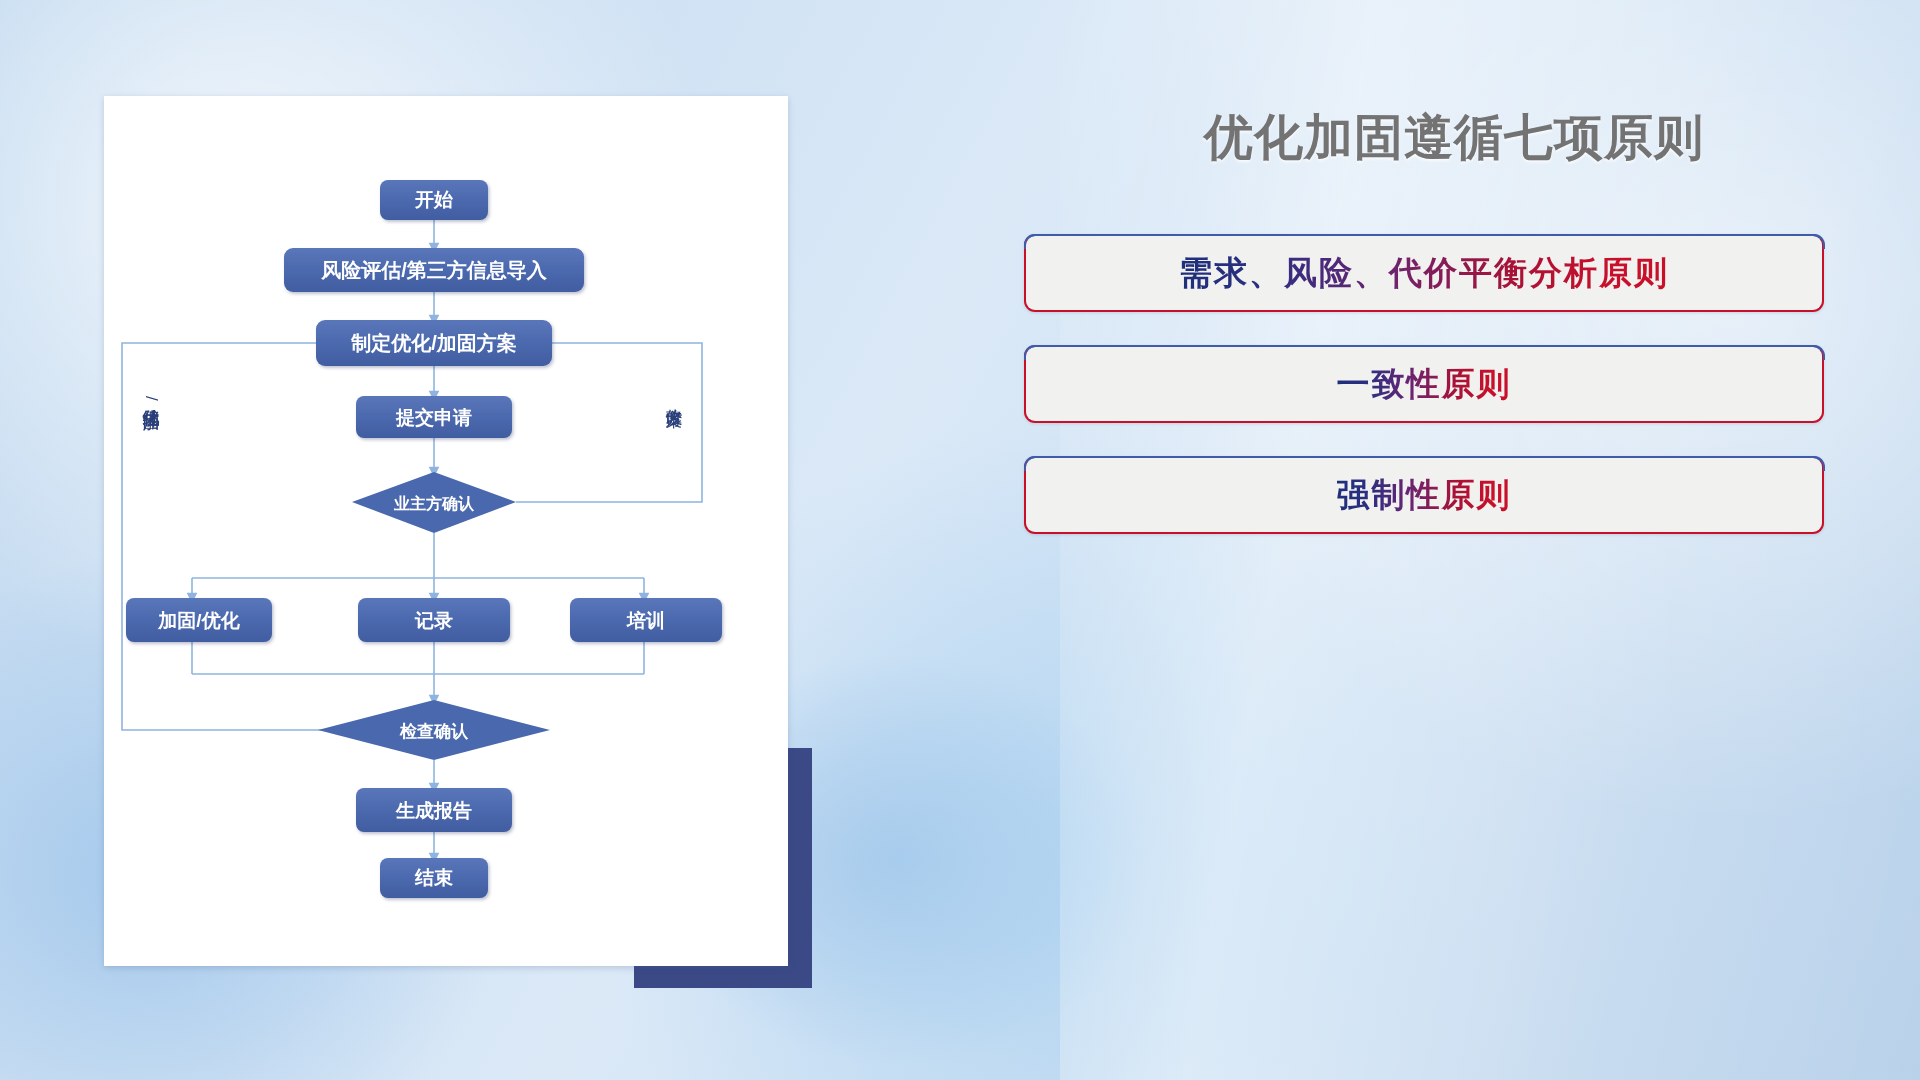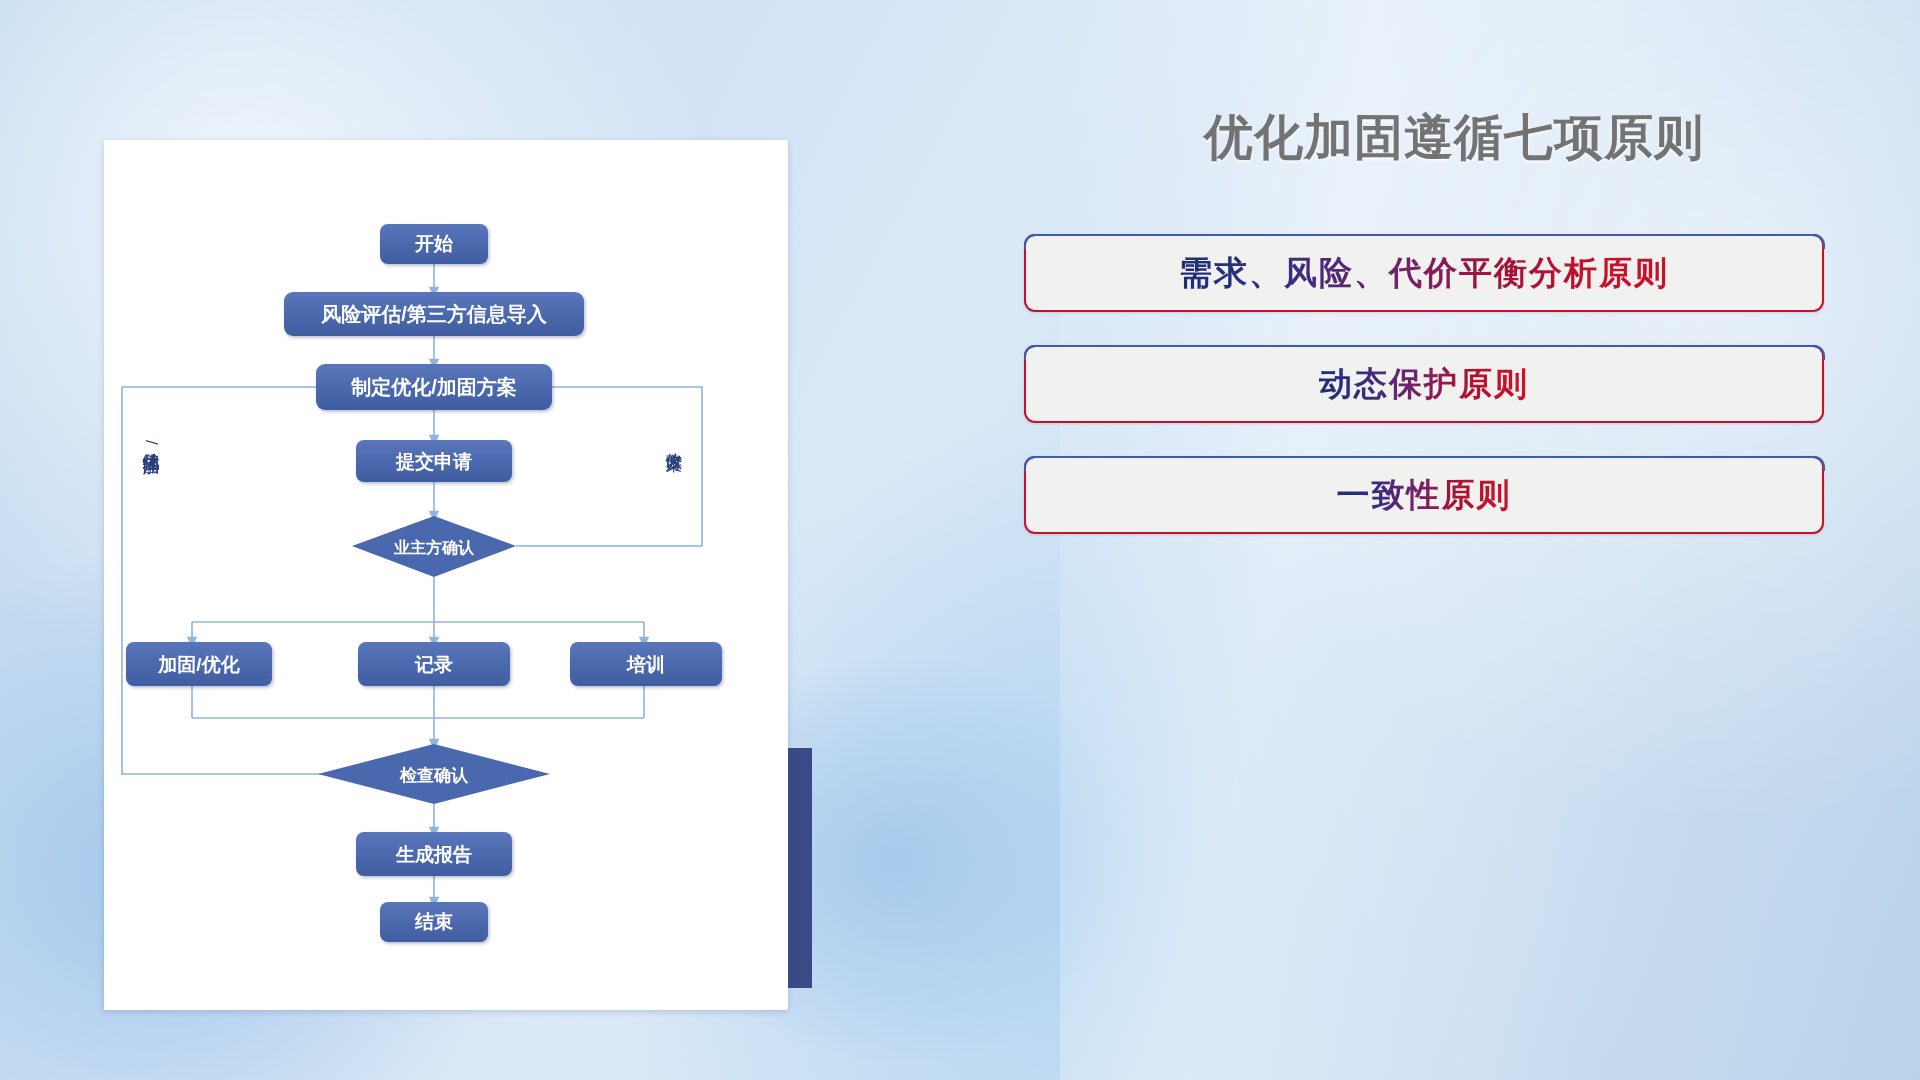--- a/index.html
+++ b/index.html
@@ -22,21 +22,21 @@
     background:radial-gradient(ellipse at 30% 60%, rgba(146,190,232,.70), rgba(146,190,232,0) 68%);}
   .bg-glow-5{position:absolute;left:640px;top:640px;width:520px;height:440px;
     background:radial-gradient(ellipse at 50% 50%, rgba(120,170,222,.55), rgba(120,170,222,0) 66%);}
   .bg-sheen{position:absolute;left:1060px;top:0;width:860px;height:1080px;
     background:linear-gradient(100deg, rgba(255,255,255,0) 0%, rgba(255,255,255,.45) 30%, rgba(255,255,255,.10) 70%, rgba(255,255,255,0) 100%);}
 
   
   .navy-block{position:absolute;left:634px;top:748px;width:178px;height:240px;
     background:#3b4a86;}
   .paper{position:absolute;left:104px;top:96px;width:684px;height:870px;
-    background:#ffffff;box-shadow:0 2px 6px rgba(60,80,130,.22);margin-top:44px;}
+    background:#ffffff;box-shadow:0 2px 6px rgba(60,80,130,.22);}
   .flow{position:absolute;left:0;top:0;width:684px;height:870px;}
 
   
   .right-title{position:absolute;left:1024px;top:105px;width:860px;
     text-align:center;font-size:49px;font-weight:bold;color:#737373;
     letter-spacing:1px;
     text-shadow:0 2px 3px rgba(255,255,255,.75);}
 
   .cards{position:absolute;left:1024px;top:234px;width:800px;}
   .card{
@@ -196,18 +196,18 @@
   </svg>
 </div>
 
 <div class="right-title">优化加固遵循七项原则</div>
 
 <div class="cards">
   <div class="card">
     <span class="card-label">需求、风险、代价平衡分析原则</span>
   </div>
   <div class="card">
-    <span class="card-label">动态保护原则</span>
+    <span class="card-label">一致性原则</span>
   </div>
   <div class="card">
-    <span class="card-label">一致性原则</span>
+    <span class="card-label">强制性原则</span>
   </div>
 </div>
 
 </body></html>

